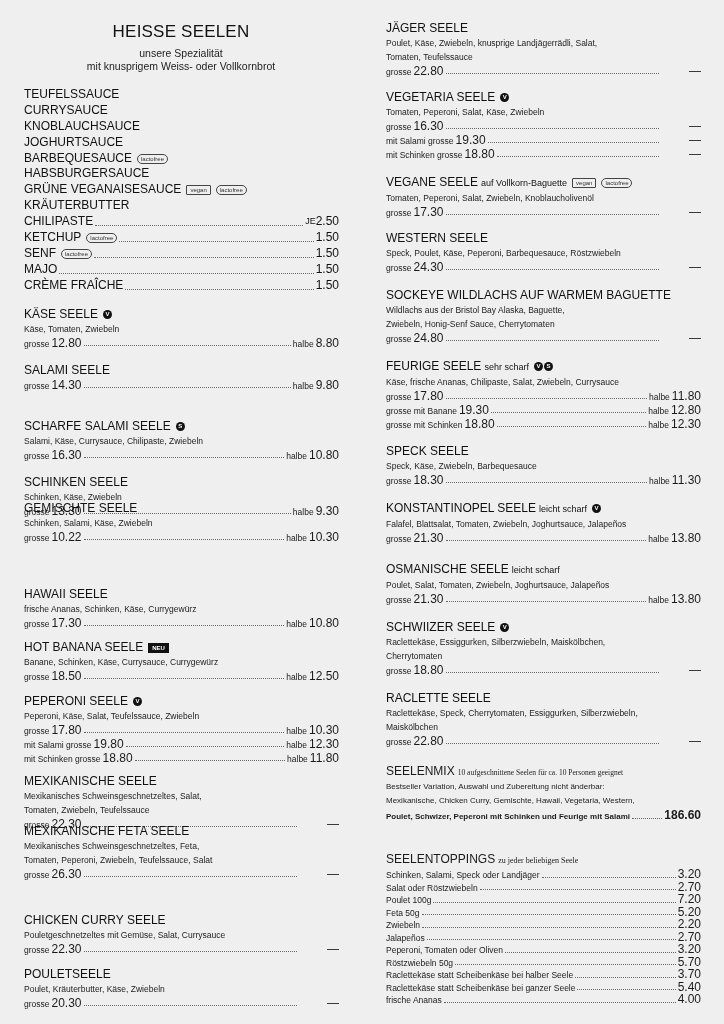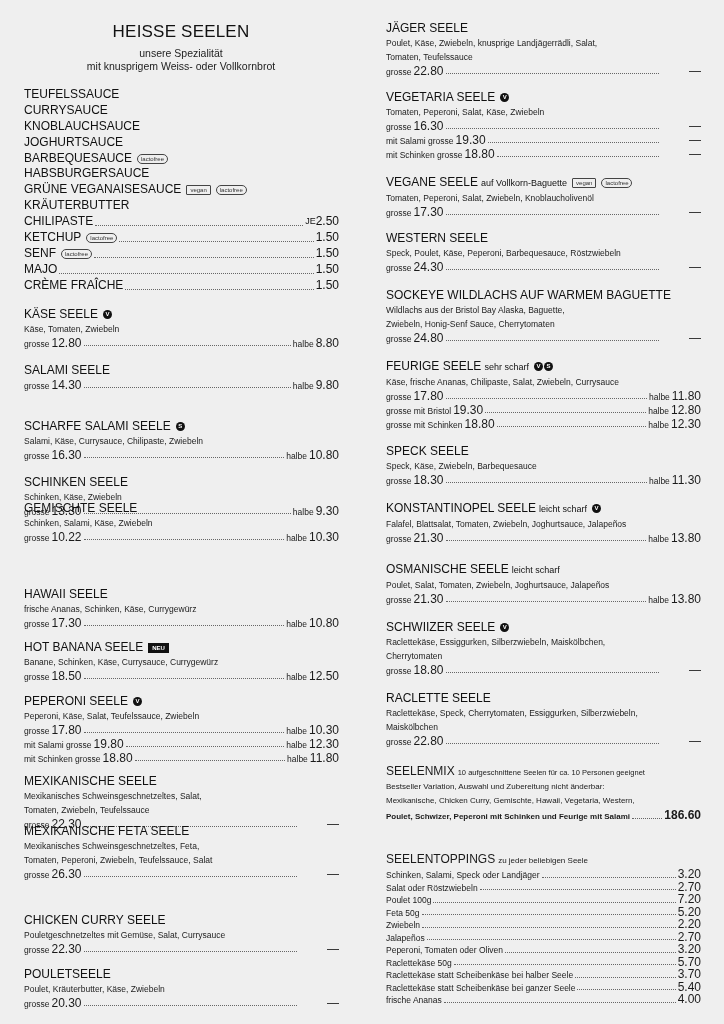--- a/index.html
+++ b/index.html
@@ -31,21 +31,21 @@
   .item-desc { font-size: 8.5px; line-height: 14px; color: #222; }
   .row { display: flex; align-items: baseline; height: 14px; line-height: 14px; }
   .row .pre { font-size: 8.5px; white-space: nowrap; margin-right: 2px; }
   .row .big { font-size: 12px; white-space: nowrap; }
   .row .dots { top: -1px; align-self: flex-end; margin-bottom: 3px; }
   .row .halbe { font-size: 8.5px; white-space: nowrap; margin-right: 2px; text-align: center; }
   .row .dash { width: 28px; text-align: right; font-size: 12px; }
   .row .dots.short { margin-right: 14px; }
 
   .mix-title { font-size: 12px; line-height: 15px; white-space: nowrap; }
-  .mix-title .sub { font-size: 7.5px; margin-left: 3px; }
+  .mix-title .sub { font-size: 7.5px; margin-left: 3px; font-family: Liberation Serif, serif; }
   .mix-desc { font-size: 8px; line-height: 14px; }
 
   .top-row { display: flex; align-items: baseline; height: 12.5px; line-height: 12.5px; }
   .top-row .label { font-size: 8.5px; white-space: nowrap; }
   .top-row .big { font-size: 12px; white-space: nowrap; }
   .top-row .dots { align-self: flex-end; margin-bottom: 3px; top: 0; }
 </style>
 </head>
 <body>
 
@@ -329,21 +329,21 @@
         <div class="item-title"><span>FEURIGE SEELE</span><span class="sub">sehr scharf</span><span class="dot-icon">V</span><span class="dot-icon">S</span></div>
         <div class="item-desc">Käse, frische Ananas, Chilipaste, Salat, Zwiebeln, Currysauce</div>
         <div class="row">
           <span class="pre">grosse</span>
           <span class="big">17.80</span>
           <span class="dots"></span>
           <span class="halbe">halbe</span>
           <span class="big">11.80</span>
         </div>
         <div class="row">
-          <span class="pre">grosse mit Bristol</span>
+          <span class="pre">grosse mit Banane</span>
           <span class="big">19.30</span>
           <span class="dots"></span>
           <span class="halbe">halbe</span>
           <span class="big">12.80</span>
         </div>
         <div class="row">
           <span class="pre">grosse mit Schinken</span>
           <span class="big">18.80</span>
           <span class="dots"></span>
           <span class="halbe">halbe</span>
@@ -450,21 +450,21 @@
           <span class="label">Jalapeños</span>
           <span class="dots"></span>
           <span class="big">2.70</span>
         </div>
         <div class="top-row">
           <span class="label">Peperoni, Tomaten oder Oliven</span>
           <span class="dots"></span>
           <span class="big">3.20</span>
         </div>
         <div class="top-row">
-          <span class="label">Raclettekäse 50g</span>
+          <span class="label">Röstzwiebeln 50g</span>
           <span class="dots"></span>
           <span class="big">5.70</span>
         </div>
         <div class="top-row">
           <span class="label">Raclettekäse statt Scheibenkäse bei halber Seele</span>
           <span class="dots"></span>
           <span class="big">3.70</span>
         </div>
         <div class="top-row">
           <span class="label">Raclettekäse statt Scheibenkäse bei ganzer Seele</span>

